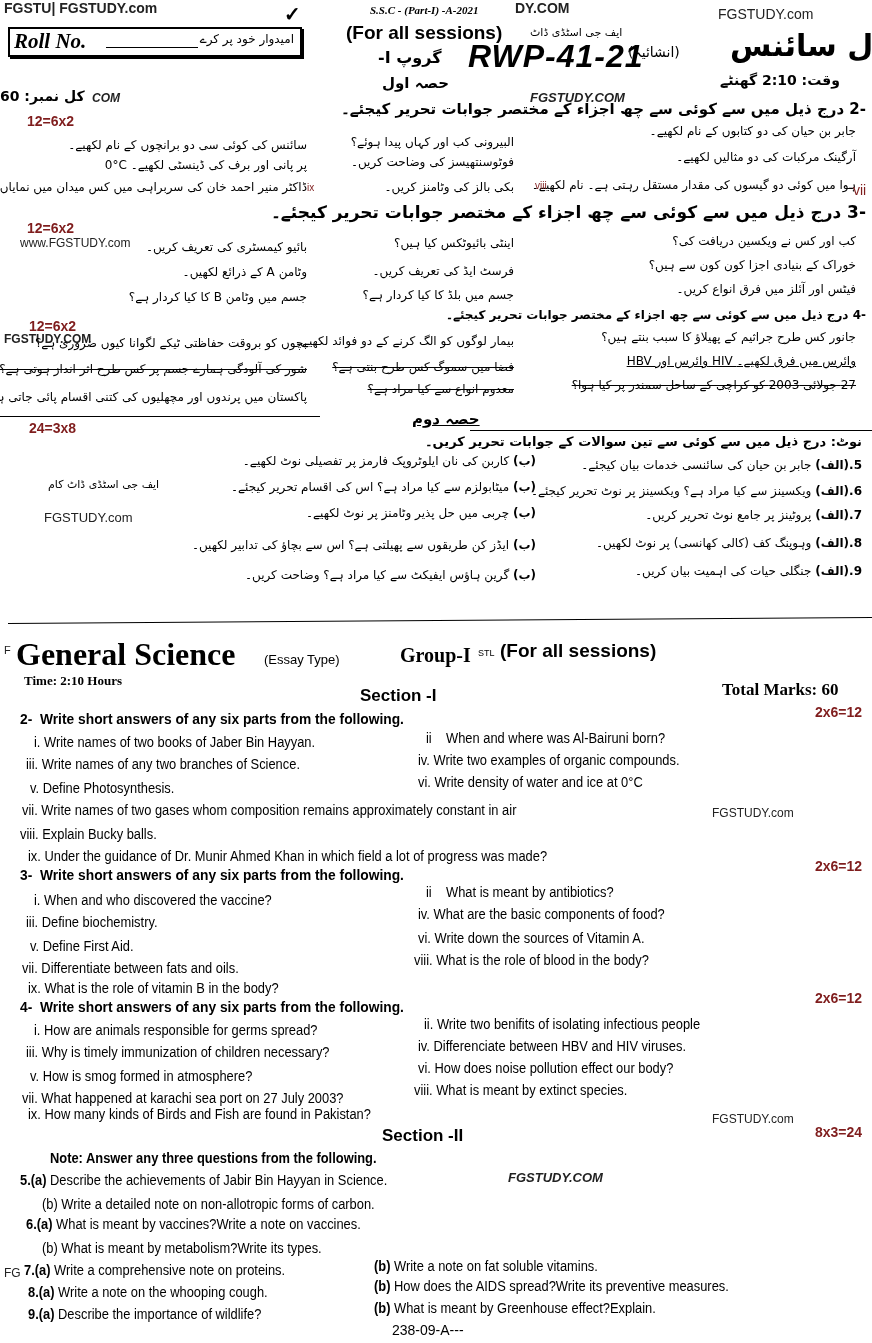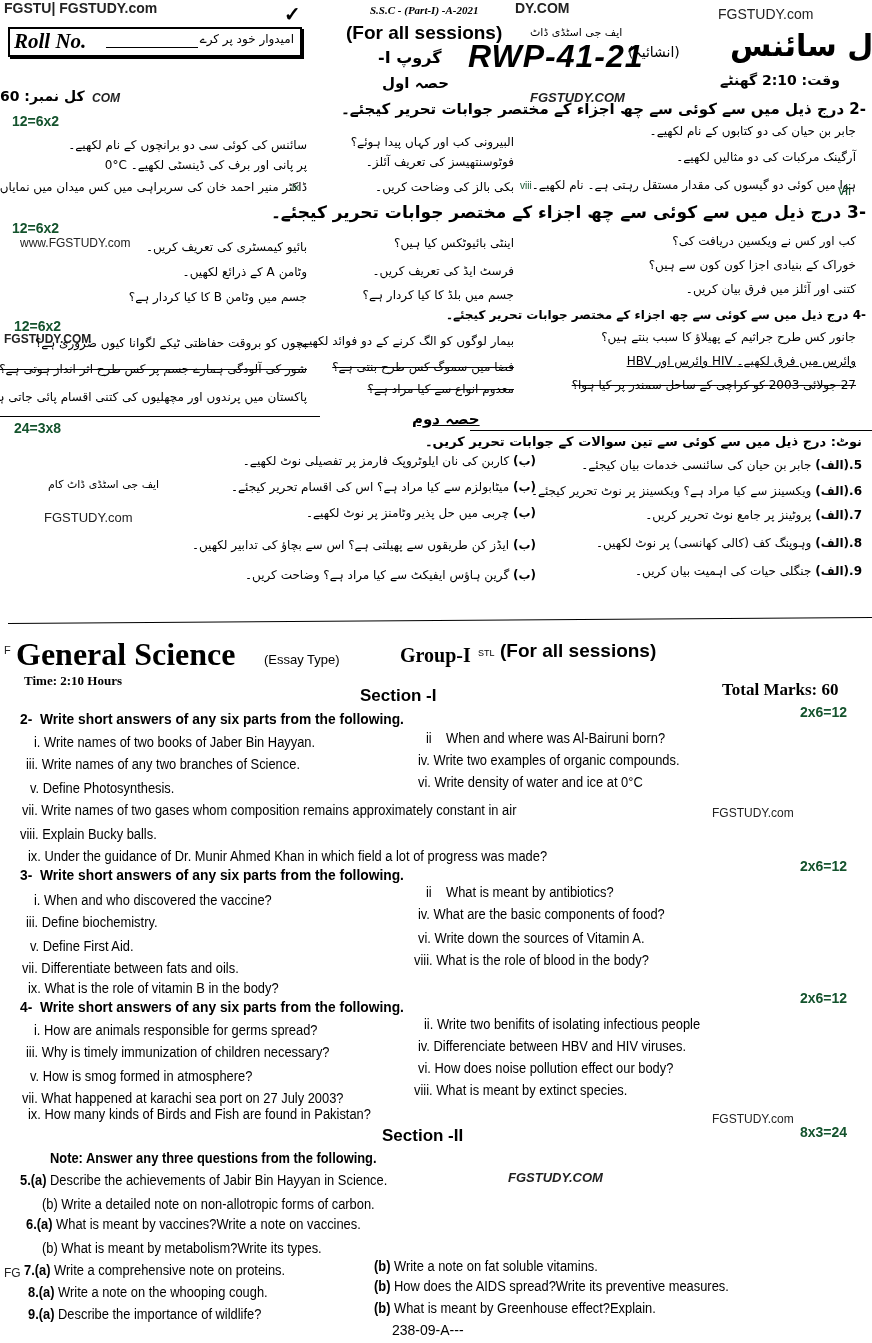--- a/index.html
+++ b/index.html
@@ -2,21 +2,21 @@
 <html><head>
 <meta charset="utf-8">
 <style>
   html,body{margin:0;padding:0;background:#fff;}
   body{width:872px;height:1343px;position:relative;overflow:hidden;color:#000;font-family:"Liberation Sans",sans-serif;}
   .abs{position:absolute;white-space:nowrap;}
   .wm{font-family:"Liberation Sans",sans-serif;font-size:13px;color:#222;}
   .wm-b{font-weight:bold;}
   .ur{font-family:"DejaVu Sans",sans-serif;direction:rtl;unicode-bidi:plaintext;font-size:12px;color:#000;}
   .ur-b{font-weight:bold;}
-  .rn{font-family:"Liberation Sans",sans-serif;font-size:11px;color:#14532d;}
+  .rn{font-family:"Liberation Sans",sans-serif;font-size:11px;color:#7f1d1d;margin-left:15px;}
   .serif{font-family:"Liberation Serif",serif;}
   .en{font-family:"Liberation Sans",sans-serif;font-size:14px;transform:scaleX(0.92);transform-origin:left center;}
   .en-b{font-family:"Liberation Sans",sans-serif;font-weight:bold;font-size:14px;transform:scaleX(0.92);transform-origin:left center;}
   .hr{position:absolute;height:1px;background:#000;}
   .rollbox{position:absolute;left:8px;top:27px;width:290px;height:26px;border:2px solid #000;box-shadow:2px 2px 0 #000;}
   .strike{text-decoration:line-through;}
 </style>
 </head>
 <body>
 
@@ -53,43 +53,43 @@
   <div class="abs ur ur-b" style="right:6px;top:100px;font-size:15px;">
     <span>-2</span>
     <span>درج ذیل میں سے کوئی سے چھ اجزاء کے مختصر جوابات تحریر کیجئے۔</span>
   </div>
   <div class="abs rn" style="left:12px;top:113px;font-weight:bold;font-size:14px;">12=6x2</div>
 
   <div class="abs ur" style="right:16px;top:124px;">جابر بن حیان کی دو کتابوں کے نام لکھیے۔</div>
   <div class="abs ur" style="right:358px;top:135px;">البیرونی کب اور کہاں پیدا ہوئے؟</div>
   <div class="abs ur" style="right:565px;top:138px;">سائنس کی کوئی سی دو برانچوں کے نام لکھیے۔</div>
   <div class="abs ur" style="right:16px;top:150px;">آرگینک مرکبات کی دو مثالیں لکھیے۔</div>
-  <div class="abs ur" style="right:358px;top:155px;">فوٹوسنتھیسز کی تعریف آئلز۔</div>
+  <div class="abs ur" style="right:358px;top:155px;">فوٹوسنتھیسز کی وضاحت کریں۔</div>
   <div class="abs ur" style="right:565px;top:158px;">0°C پر پانی اور برف کی ڈینسٹی لکھیے۔</div>
   <div class="abs ur" style="right:16px;top:178px;text-align:right;">ہوا میں کوئی دو گیسوں کی مقدار مستقل رہتی ہے۔ نام لکھیے۔</div>
-  <div class="abs ur" style="right:358px;top:180px;">بکی بالز کی وضاحت کریں۔</div>
+  <div class="abs ur" style="right:358px;top:180px;">بکی بالز کی وٹامنز کریں۔</div>
   <div class="abs ur" style="right:565px;top:180px;">ڈاکٹر منیر احمد خان کی سربراہی میں کس میدان میں نمایاں ترقی ہوئی؟</div>
   <div class="abs rn" style="left:520px;top:180px;font-size:10px;">viii</div>
   <div class="abs rn" style="left:838px;top:182px;font-size:14px;">vii</div>
   <div class="abs rn" style="left:292px;top:182px;font-size:10px;">ix</div>
 
   <div class="abs ur ur-b" style="right:6px;top:202px;font-size:17px;">
     <span>-3</span>
     <span>درج ذیل میں سے کوئی سے چھ اجزاء کے مختصر جوابات تحریر کیجئے۔</span>
   </div>
   <div class="abs rn" style="left:12px;top:220px;font-weight:bold;font-size:14px;">12=6x2</div>
   <div class="abs wm" style="left:20px;top:236px;font-size:12px;">www.FGSTUDY.com</div>
 
   <div class="abs ur" style="right:16px;top:234px;">کب اور کس نے ویکسین دریافت کی؟</div>
   <div class="abs ur" style="right:358px;top:236px;">اینٹی بائیوٹکس کیا ہیں؟</div>
   <div class="abs ur" style="right:565px;top:240px;">بائیو کیمسٹری کی تعریف کریں۔</div>
   <div class="abs ur" style="right:16px;top:258px;">خوراک کے بنیادی اجزا کون کون سے ہیں؟</div>
   <div class="abs ur" style="right:358px;top:264px;">فرسٹ ایڈ کی تعریف کریں۔</div>
   <div class="abs ur" style="right:565px;top:265px;">وٹامن A کے ذرائع لکھیں۔</div>
-  <div class="abs ur" style="right:16px;top:282px;">کتنی اور آئلز میں فرق بیان کریں۔</div>
+  <div class="abs ur" style="right:16px;top:282px;">فیٹس اور آئلز میں فرق انواع کریں۔</div>
   <div class="abs ur" style="right:358px;top:288px;">جسم میں بلڈ کا کیا کردار ہے؟</div>
   <div class="abs ur" style="right:565px;top:290px;">جسم میں وٹامن B کا کیا کردار ہے؟</div>
 
   <div class="abs ur ur-b" style="right:6px;top:308px;font-size:12px;">
     <span>-4</span>
     <span>درج ذیل میں سے کوئی سے چھ اجزاء کے مختصر جوابات تحریر کیجئے۔</span>
   </div>
   <div class="abs rn" style="left:14px;top:318px;font-weight:bold;font-size:14px;">12=6x2</div>
   <div class="abs wm wm-b" style="left:4px;top:332px;font-size:12px;">FGSTUDY.COM</div>
 

